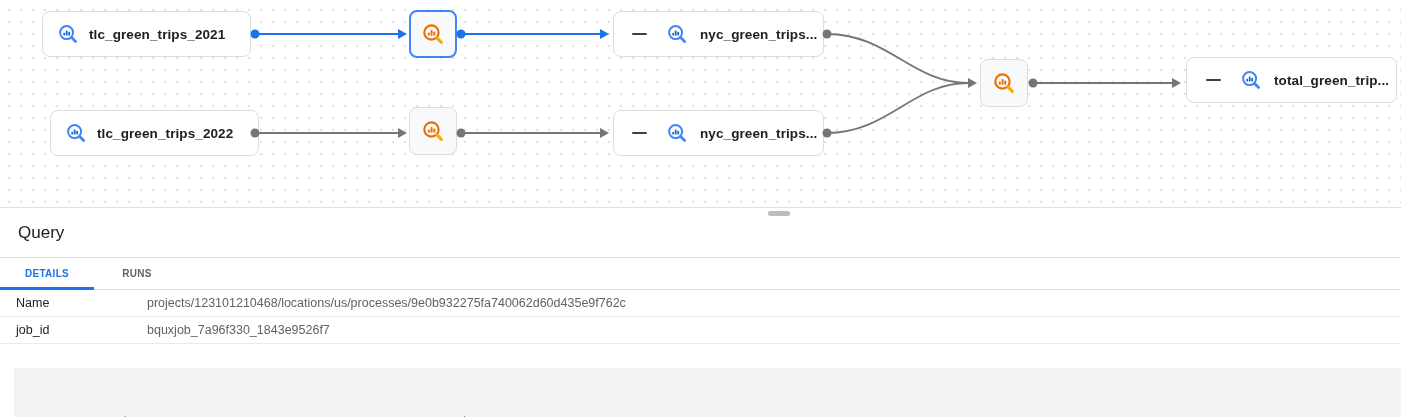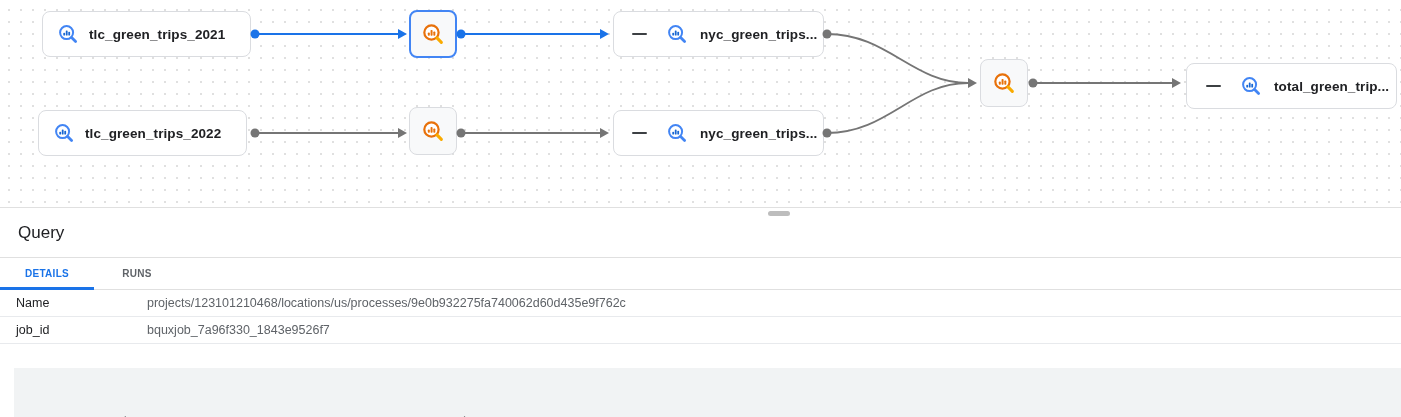--- a/index.html
+++ b/index.html
@@ -24,24 +24,24 @@
   .minus-bar { width: 15px; height: 2px; background: #3c4043; border-radius: 1px; flex: none; }
   .process-node {
     position: absolute; width: 48px; height: 48px; background: #f8f9fa;
     border: 1px solid #dadce0; border-radius: 8px;
     display: flex; align-items: center; justify-content: center; z-index: 2;
   }
   .process-node.selected { border: 2px solid #4285f4; }
   .bq-icon { flex: none; display: block; }
 
   #n-tlc2021 { left: 42px; top: 11px; width: 209px; padding-left: 15px; }
-  #n-tlc2022 { left: 38px; top: 110px; width: 209px; padding-left: 15px; }
+  #n-tlc2022 { left: 50px; top: 110px; width: 209px; padding-left: 15px; }
   #n-nyc1 { left: 613px; top: 11px; width: 211px; padding-left: 18px; }
   #n-nyc2 { left: 613px; top: 110px; width: 211px; padding-left: 18px; }
-  #n-total { left: 1186px; top: 63px; width: 211px; padding-left: 19px; }
+  #n-total { left: 1186px; top: 57px; width: 211px; padding-left: 19px; }
   #n-tlc2021 .bq-icon, #n-tlc2022 .bq-icon { margin-right: 11px; }
   .table-node .minus-bar { margin-right: 20px; }
   #n-nyc1 .bq-icon, #n-nyc2 .bq-icon, #n-total .bq-icon { margin-right: 13px; }
   #p1 { left: 409px; top: 10px; }
   #p2 { left: 409px; top: 107px; }
   #p3 { left: 980px; top: 59px; }
 
   
   .panel { position: absolute; top: 208px; left: 0; width: 1401px; height: 209px; background: #fff; }
   .drag-handle { position: absolute; top: 3px; left: 768px; width: 22px; height: 5px; background: #bdbdbd; border-radius: 2.5px; }

